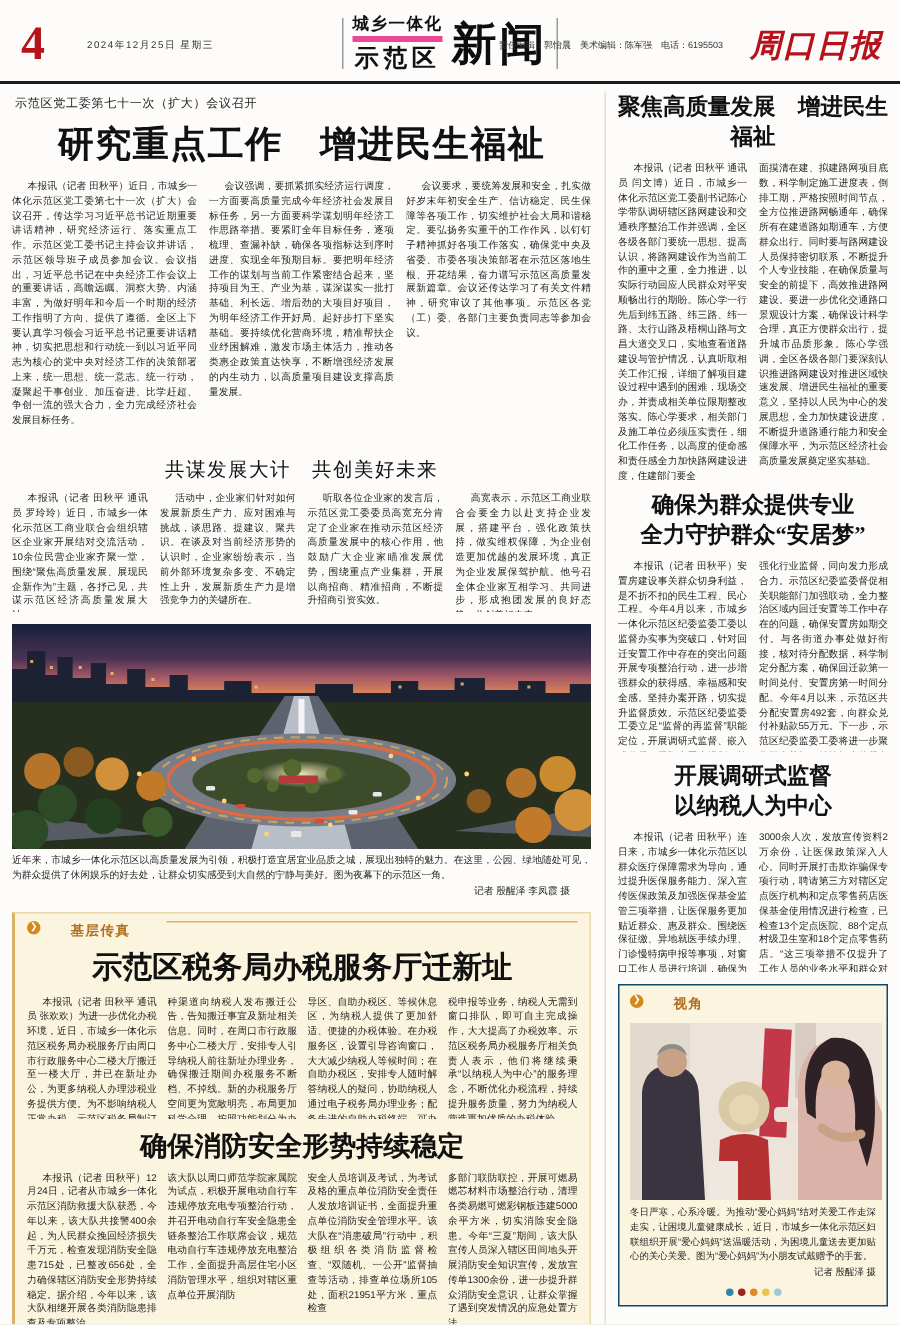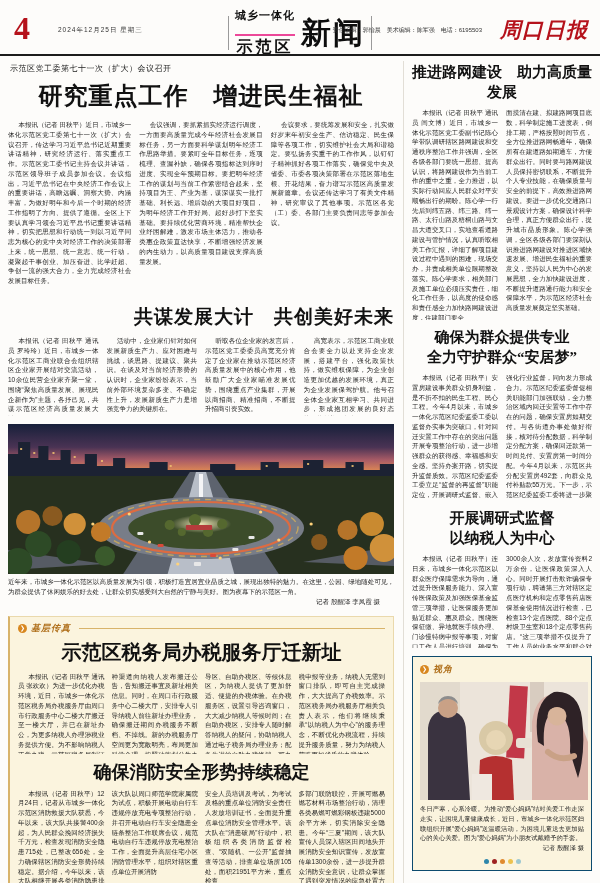--- a/index.html
+++ b/index.html
@@ -7,54 +7,54 @@
   body { font-family:"Liberation Sans","DejaVu Sans",sans-serif; }
   .page { width:600px; height:883px; background:#fdfcfa; margin:0 auto; overflow:hidden; position:relative; }
 
   
   .header { height:56px; position:relative; border-bottom:2px solid #1c1c1c; }
   .pagenum { position:absolute; left:14px; top:10px; font-size:32px; font-weight:bold; color:#b5121b; font-family:"Liberation Serif",serif; }
   .dateline { position:absolute; left:58px; top:26px; font-size:6.5px; color:#333; letter-spacing:1px; }
   .masthead { position:absolute; left:50%; top:8px; transform:translateX(-50%); display:flex; align-items:center; gap:6px; }
   .mast-bar { width:1px; height:34px; background:#9a9a9a; }
   .mast-box { text-align:center; }
-  .mast-line1 { font-size:11px; font-weight:bold; color:#111; letter-spacing:1px; border-bottom:2px solid #ec4899; padding-bottom:11px; }
+  .mast-line1 { font-size:11px; font-weight:bold; color:#111; letter-spacing:1px; border-bottom:4px solid #ec4899; padding-bottom:1px; }
   .mast-line2 { font-size:16px; font-weight:bold; color:#111; letter-spacing:3px; margin-top:1px; }
   .mast-title { font-size:30px; font-weight:bold; color:#0d0d0d; font-family:"Liberation Serif",serif; letter-spacing:2px; }
   .editors { position:absolute; right:118px; top:26px; font-size:6px; color:#333; }
   .paperlogo { position:absolute; right:12px; top:16px; font-size:21px; font-weight:bold; font-style:italic; color:#b5121b; font-family:"Liberation Serif",serif; letter-spacing:1px; }
 
   
   .content { display:flex; padding:5px 8px 0 8px; gap:9px; }
   .leftzone { width:386px; }
   .rightzone { width:189px; border-left:1px solid #e2ded6; padding-left:8px; }
 
   .kicker { font-size:8px; color:#222; padding:2px 0 0 2px; letter-spacing:.5px; }
   .h-lead { font-size:24px; text-align:center; font-weight:bold; color:#111; font-family:"Liberation Serif",serif; margin:6px 0 8px; letter-spacing:1px; }
-  .h-mid { font-size:19px; text-align:right; font-weight:bold; color:#111; font-family:"Liberation Serif",serif; margin:8px 0 6px; letter-spacing:1px; }
+  .h-mid { font-size:13px; text-align:center; font-weight:normal; color:#111; font-family:"Liberation Serif",serif; margin:8px 0 6px; letter-spacing:1px; }
   .h-right { font-size:15px; text-align:center; font-weight:bold; color:#111; font-family:"Liberation Serif",serif; line-height:1.3; margin:2px 0 6px; }
   .h-panel { font-size:20px; text-align:center; font-weight:bold; color:#111; font-family:"Liberation Serif",serif; margin:4px 0 6px; }
   .h-panel2 { font-size:18px; text-align:center; font-weight:bold; color:#111; font-family:"Liberation Serif",serif; margin:6px 0 5px; }
 
   .cols { display:flex; gap:8px; overflow:hidden; }
   .col { flex:1; font-size:6.5px; line-height:1.5; text-align:justify; color:#1e1e1e; overflow:hidden; }
   .ind { text-indent:1.6em; }
   .cols.h176 { height:176px; } .cols.h80 { height:80px; }
   .cols.h212 { height:212px; } .cols.h128 { height:128px; } .cols.h94 { height:94px; }
   .cols.h82 { height:82px; } .cols.h106 { height:106px; }
 
   
   figure.mainphoto { margin-top:8px; }
   .mainphoto svg { display:block; width:386px; height:150px; }
   .caption { font-size:6.5px; line-height:1.5; color:#1e1e1e; text-align:justify; margin-top:3px; }
   .credit { font-size:6.5px; color:#1e1e1e; text-align:right; margin-top:1px; padding-right:14px; }
 
   
   .panel { background:#fbf4de; border:1px solid #ead9ac; border-left:2px solid #d8b36a; margin-top:9px; padding:5px 8px 4px; position:relative; }
-  .panel-label { display:flex; align-items:center; gap:4px;font-style:italic; }
+  .panel-label { display:flex; align-items:flex-start; gap:20px; }
   .label-icon { width:9px; height:9px; border-radius:50%; background:#d8871f; color:#fff; font-size:6px; line-height:9px; text-align:center; font-weight:bold; }
   .label-text { font-size:9px; font-weight:bold; color:#b0701c; letter-spacing:1px; }
   .label-rule { flex:1; height:1px; background:#d8b36a; margin-left:4px; }
   .panel .cols { gap:7px; }
 
   .viewpanel { background:#fbf4de; border:1px solid #0c4a6e; margin-top:8px; padding:6px 7px 4px; }
   .viewphoto { margin:6px auto 4px; width:168px; }
   .viewphoto svg { display:block; width:168px; height:118px; }
   .vcaption { font-size:6.3px; line-height:1.55; text-align:justify; color:#1e1e1e; margin-top:4px; }
   .vcredit { font-size:6.3px; text-align:right; color:#1e1e1e; margin-top:1px; }
@@ -222,21 +222,21 @@
           <div class="col">该大队以周口师范学院家属院为试点，积极开展电动自行车违规停放充电专项整治行动，并召开电动自行车安全隐患全链条整治工作联席会议，规范电动自行车违规停放充电整治工作，全面提升高层住宅小区消防管理水平，组织对辖区重点单位开展消防</div>
           <div class="col">安全人员培训及考试，为考试及格的重点单位消防安全责任人发放培训证书，全面提升重点单位消防安全管理水平。该大队在“消患破局”行动中，积极组织各类消防监督检查、“双随机、一公开”监督抽查等活动，排查单位场所105处，面积21951平方米，重点检查</div>
           <div class="col">多部门联防联控，开展可燃易燃芯材料市场整治行动，清理各类易燃可燃彩钢板违建5000余平方米，切实消除安全隐患。今年“三夏”期间，该大队宣传人员深入辖区田间地头开展消防安全知识宣传，发放宣传单1300余份，进一步提升群众消防安全意识，让群众掌握了遇到突发情况的应急处置方法。</div>
         </div>
       </section>
     </div>
 
     <div class="rightzone">
 
       <article>
-        <h2 class="h-right">推进路网建设　助力高质量发展</h2>
+        <h2 class="h-right">聚焦高质量发展　增进民生福祉</h2>
         <div class="cols h212">
           <div class="col ind">本报讯（记者 田秋平 通讯员 闫文博）近日，市城乡一体化示范区党工委副书记陈心学带队调研辖区路网建设和交通秩序整治工作并强调，全区各级各部门要统一思想、提高认识，将路网建设作为当前工作的重中之重，全力推进，以实际行动回应人民群众对平安顺畅出行的期盼。陈心学一行先后到纬五路、纬三路、纬一路、太行山路及梧桐山路与文昌大道交叉口，实地查看道路建设与管护情况，认真听取相关工作汇报，详细了解项目建设过程中遇到的困难，现场交办，并责成相关单位限期整改落实。陈心学要求，相关部门及施工单位必须压实责任，细化工作任务，以高度的使命感和责任感全力加快路网建设进度，住建部门要全</div>
           <div class="col">面摸清在建、拟建路网项目底数，科学制定施工进度表，倒排工期，严格按照时间节点，全方位推进路网畅通年，确保所有在建道路如期通车，方便群众出行。同时要与路网建设人员保持密切联系，不断提升个人专业技能，在确保质量与安全的前提下，高效推进路网建设。要进一步优化交通路口景观设计方案，确保设计科学合理，真正方便群众出行，提升城市品质形象。陈心学强调，全区各级各部门要深刻认识推进路网建设对推进区域快速发展、增进民生福祉的重要意义，坚持以人民为中心的发展思想，全力加快建设进度，不断提升道路通行能力和安全保障水平，为示范区经济社会高质量发展奠定坚实基础。</div>
         </div>
       </article>
 
       <div class="rz-sep"></div>
 
       <article>
         <h2 class="h-right">

